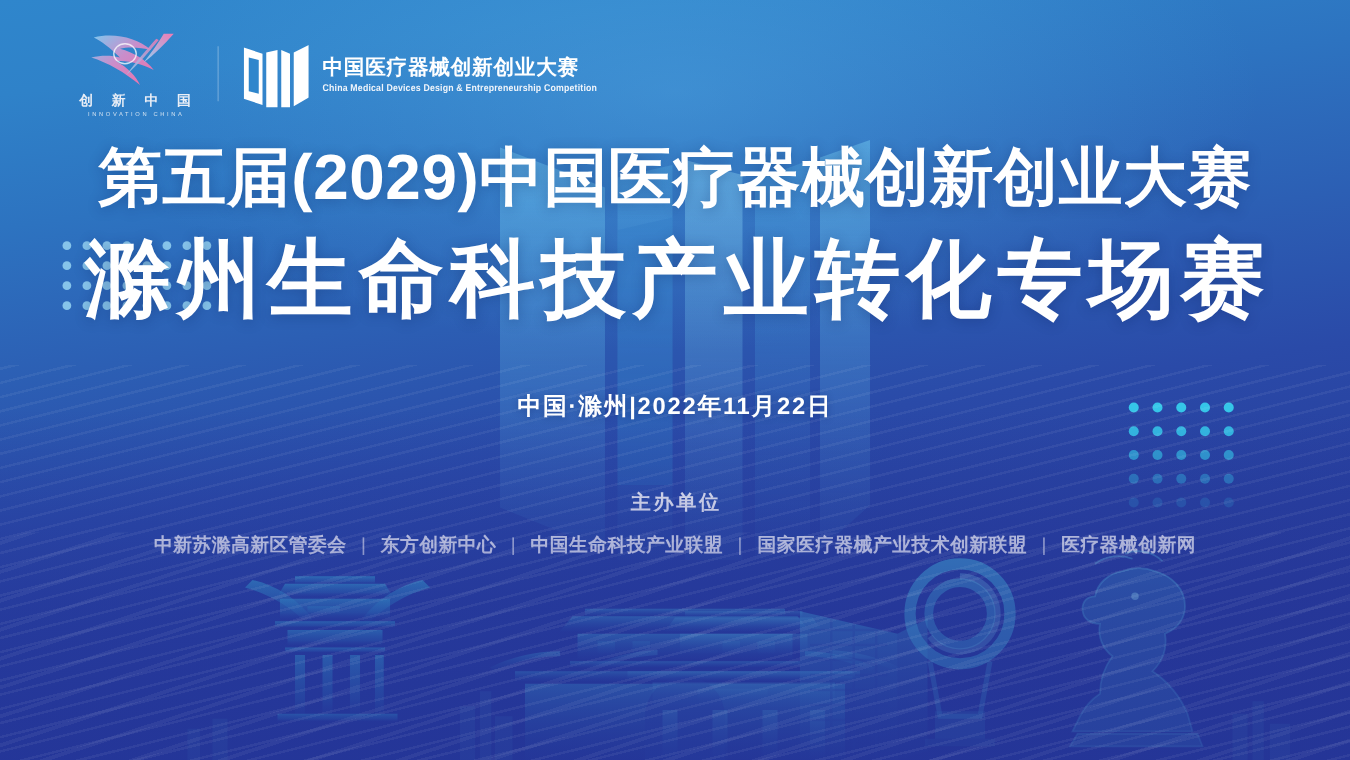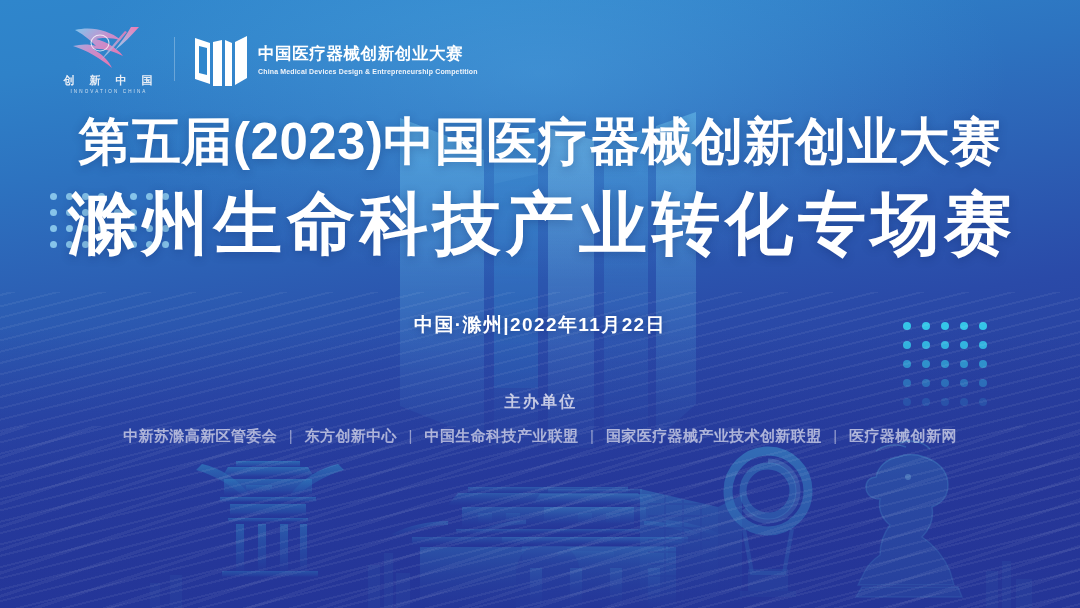--- a/index.html
+++ b/index.html
@@ -218,21 +218,21 @@
       </svg>
       <div class="txt">
         <div class="cn">中国医疗器械创新创业大赛</div>
         <div class="en">China Medical Devices Design &amp; Entrepreneurship Competition</div>
       </div>
     </div>
 
   </div>
 
   <div class="headline">
-    <div class="title-main">第五届(2023)中国医疗器械创新创业大赛</div>
+    <div class="title-main">第五届(2029)中国医疗器械创新创业大赛</div>
     <div class="title-sub">滁州生命科技产业转化专场赛</div>
   </div>
 
   <div class="place-date">中国·滁州|2022年11月22日</div>
 
   <div class="host-label">主办单位</div>
 
   <div class="host-list">
     <span>中新苏滁高新区管委会</span>
     <span class="sep">|</span>

